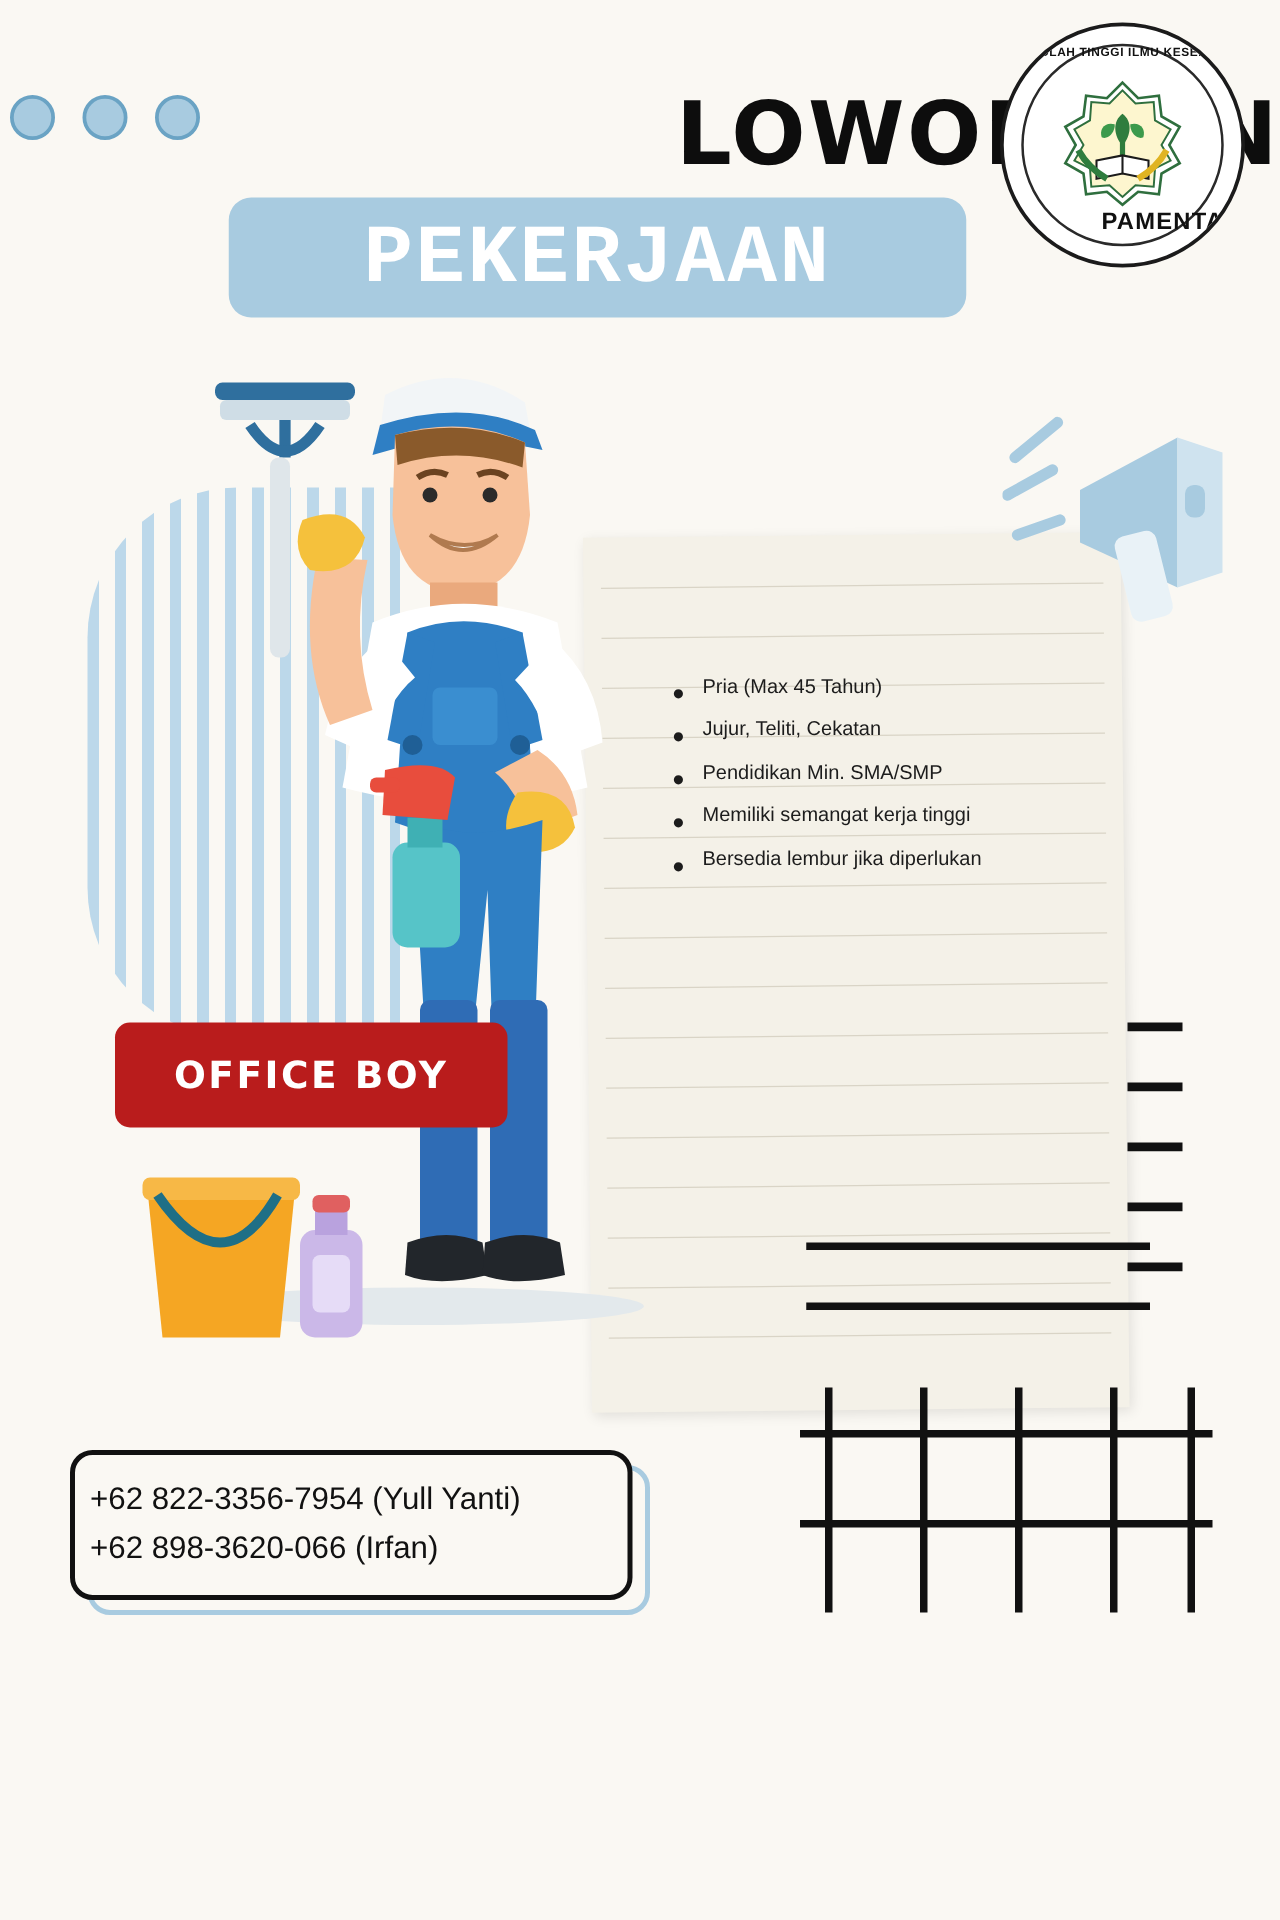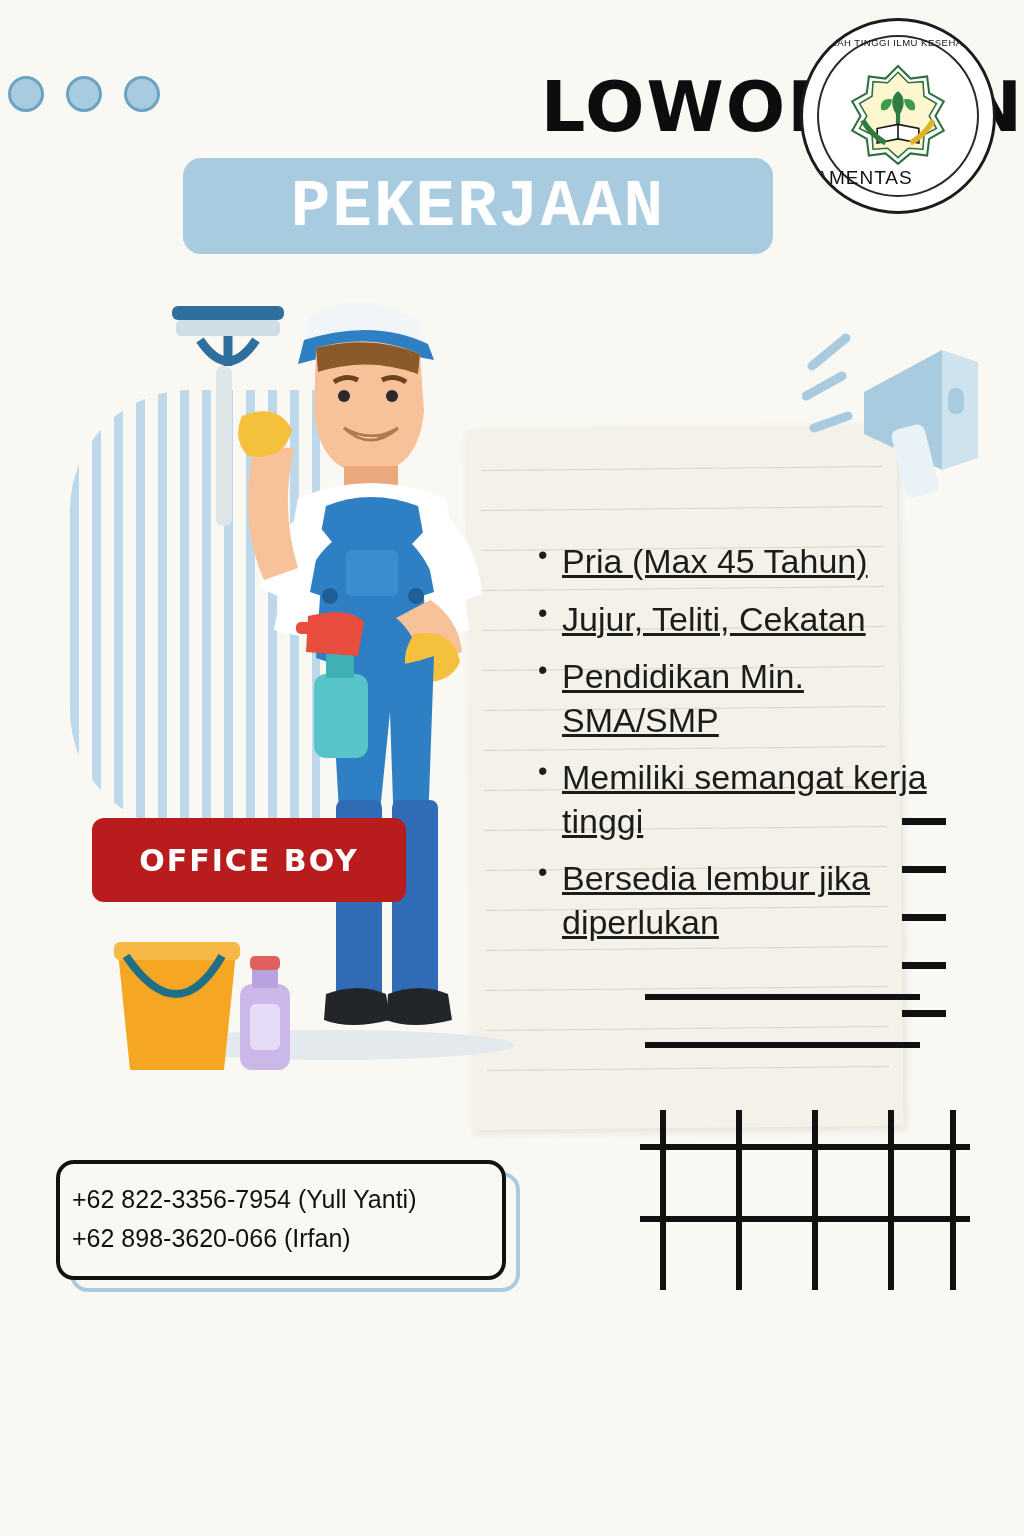--- a/index.html
+++ b/index.html
@@ -49,22 +49,22 @@
     position: absolute; top: 18px; right: 28px;
     width: 196px; height: 196px; border-radius: 50%;
     background: #ffffff; border: 3px solid #1b1b1b;
     overflow: hidden;
   }
   .logo .inner {
     position: absolute; inset: 14px; border-radius: 50%;
     border: 2px solid #2a2a2a;
   }
   .logo .arc-text-top, .logo .arc-text-bottom {
-    position: absolute; width: 100%; text-align: left;
-    font-size: 10px; font-weight: normal; color: #111;
+    position: absolute; width: 100%; text-align: right;
+    font-size: 10px; font-weight: bold; color: #111;
     letter-spacing: 0.5px;
   }
   .logo .arc-text-top { top: 16px; font-size: 9.5px; }
   .logo .arc-text-bottom {
     bottom: 22px; font-size: 19px; letter-spacing: 1px; color: #111;
   }
   .logo .emblem {
     position: absolute; left: 50%; top: 50%;
     transform: translate(-50%,-52%);
     width: 104px; height: 104px;
@@ -85,22 +85,22 @@
 
   
   .req-wrap { position: absolute; left: 530px; top: 540px; width: 400px; }
   .req-title {
     font-size: 26px; font-weight: bold; color: #16323f;
     margin-bottom: 14px;
   }
   .req-list { list-style: none; }
   .req-list li {
     position: relative;
-    font-size: 34px; line-height: 1.28; color: #1c1c1c;
-    margin-bottom: 14px; padding-left: 32px; text-decoration: underline;
+    font-size: 16px; line-height: 1.28; color: #1c1c1c;
+    margin-bottom: 14px; padding-left: 32px;
   }
   .req-list li::before {
     content: "•"; position: absolute; left: 8px; top: -2px;
     font-size: 27px; color: #1c1c1c;
   }
 
   
   .stripes {
     position: absolute; left: 70px; top: 390px;
     width: 250px; height: 440px;

